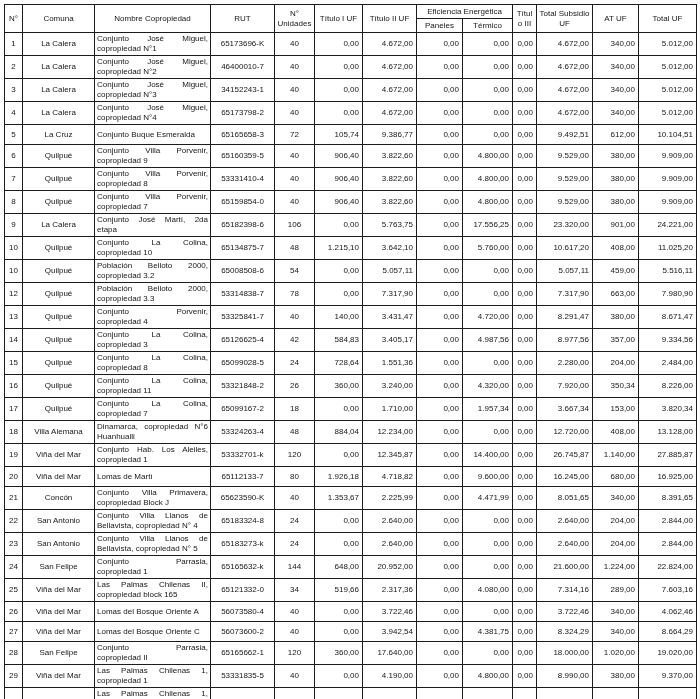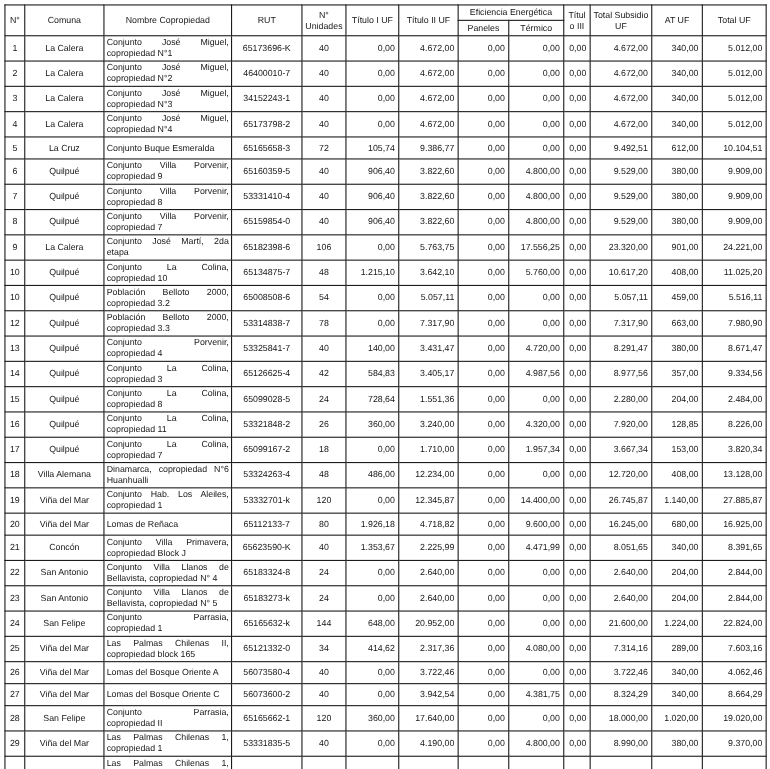--- a/index.html
+++ b/index.html
@@ -311,21 +311,21 @@
           <td class="c1">Quilpué</td>
           <td class="c2">Conjunto La Colina, copropiedad 11</td>
           <td class="c3">53321848-2</td>
           <td class="c4">26</td>
           <td class="c5">360,00</td>
           <td class="c6">3.240,00</td>
           <td class="c7">0,00</td>
           <td class="c8">4.320,00</td>
           <td class="c9">0,00</td>
           <td class="c10">7.920,00</td>
-          <td class="c11">128,85</td>
+          <td class="c11">350,34</td>
           <td class="c12">8.226,00</td>
         </tr>
         <tr>
           <td class="c0">17</td>
           <td class="c1">Quilpué</td>
           <td class="c2">Conjunto La Colina, copropiedad 7</td>
           <td class="c3">65099167-2</td>
           <td class="c4">18</td>
           <td class="c5">0,00</td>
           <td class="c6">1.710,00</td>
@@ -335,21 +335,21 @@
           <td class="c10">3.667,34</td>
           <td class="c11">153,00</td>
           <td class="c12">3.820,34</td>
         </tr>
         <tr>
           <td class="c0">18</td>
           <td class="c1">Villa Alemana</td>
           <td class="c2">Dinamarca, copropiedad N°6 Huanhualli</td>
           <td class="c3">53324263-4</td>
           <td class="c4">48</td>
-          <td class="c5">486,00</td>
+          <td class="c5">884,04</td>
           <td class="c6">12.234,00</td>
           <td class="c7">0,00</td>
           <td class="c8">0,00</td>
           <td class="c9">0,00</td>
           <td class="c10">12.720,00</td>
           <td class="c11">408,00</td>
           <td class="c12">13.128,00</td>
         </tr>
         <tr>
           <td class="c0">19</td>
@@ -362,21 +362,21 @@
           <td class="c7">0,00</td>
           <td class="c8">14.400,00</td>
           <td class="c9">0,00</td>
           <td class="c10">26.745,87</td>
           <td class="c11">1.140,00</td>
           <td class="c12">27.885,87</td>
         </tr>
         <tr>
           <td class="c0">20</td>
           <td class="c1">Viña del Mar</td>
-          <td class="c2">Lomas de Reñaca</td>
+          <td class="c2">Lomas de Martí</td>
           <td class="c3">65112133-7</td>
           <td class="c4">80</td>
           <td class="c5">1.926,18</td>
           <td class="c6">4.718,82</td>
           <td class="c7">0,00</td>
           <td class="c8">9.600,00</td>
           <td class="c9">0,00</td>
           <td class="c10">16.245,00</td>
           <td class="c11">680,00</td>
           <td class="c12">16.925,00</td>
@@ -440,21 +440,21 @@
           <td class="c10">21.600,00</td>
           <td class="c11">1.224,00</td>
           <td class="c12">22.824,00</td>
         </tr>
         <tr>
           <td class="c0">25</td>
           <td class="c1">Viña del Mar</td>
           <td class="c2">Las Palmas Chilenas II, copropiedad block 165</td>
           <td class="c3">65121332-0</td>
           <td class="c4">34</td>
-          <td class="c5">414,62</td>
+          <td class="c5">519,66</td>
           <td class="c6">2.317,36</td>
           <td class="c7">0,00</td>
           <td class="c8">4.080,00</td>
           <td class="c9">0,00</td>
           <td class="c10">7.314,16</td>
           <td class="c11">289,00</td>
           <td class="c12">7.603,16</td>
         </tr>
         <tr>
           <td class="c0">26</td>

